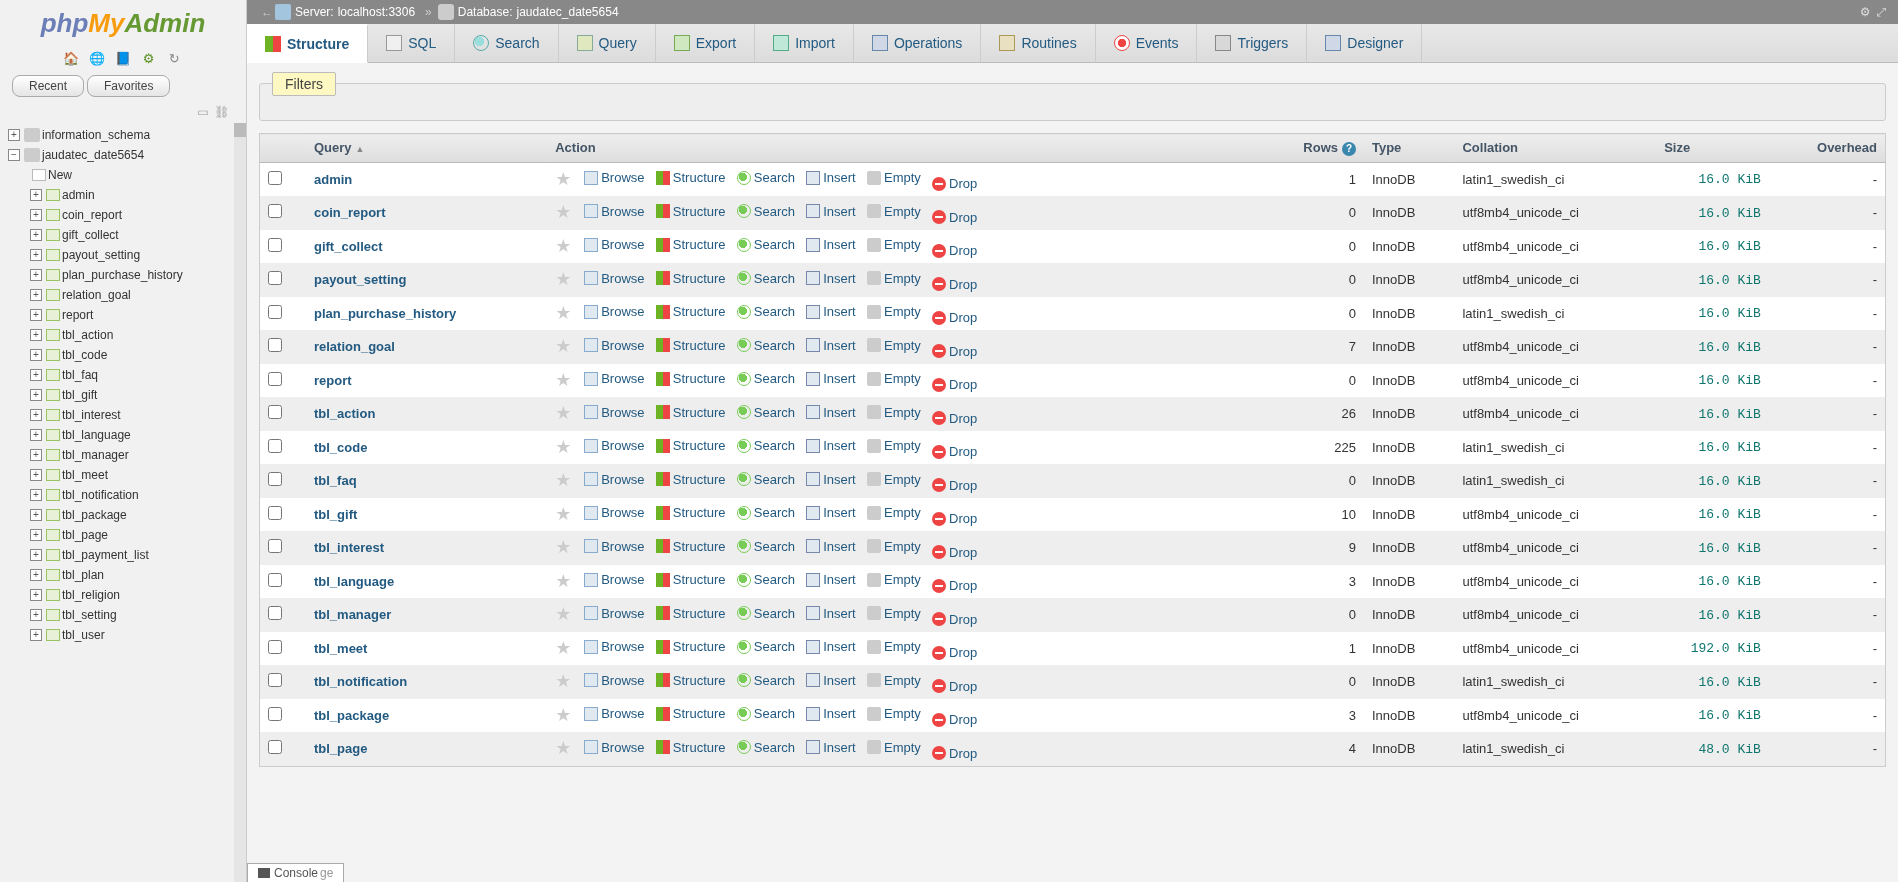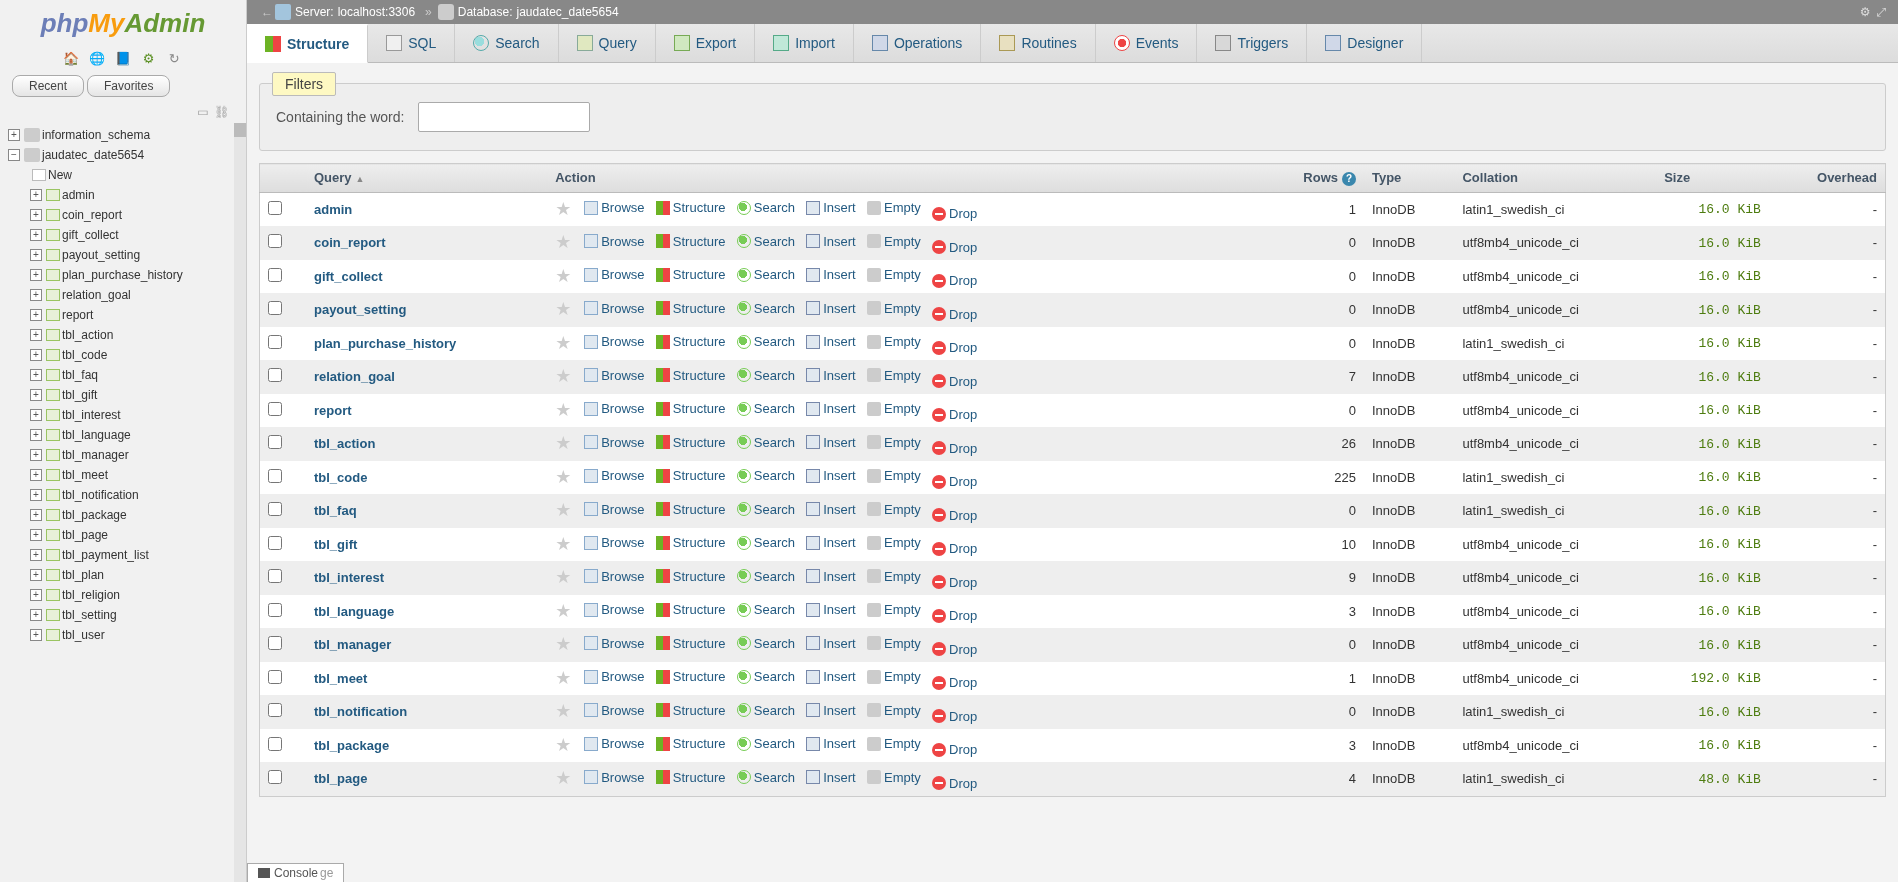--- a/index.html
+++ b/index.html
@@ -78,21 +78,21 @@
 .action-link { color: #235a81; text-decoration: none; margin: 0 2px; display: inline-flex; align-items: center; gap: 3px; cursor: pointer; }
 .a-ic { width: 14px; height: 14px; display: inline-block; flex-shrink: 0; }
 .a-browse { background: #e0e8f0; border: 1px solid #8ac; }
 .a-struct { background: linear-gradient(90deg,#6db324 50%,#e44 50%); }
 .a-search { background: radial-gradient(circle at 40% 40%, #7c5 40%, transparent 40%); border: 1px solid #7c5; border-radius: 50%; }
 .a-insert { background: #e0e8f0; border: 1px solid #78a; }
 .a-empty { background: #ccc; border-radius: 2px; }
 .a-drop { width: 14px; height: 14px; background: #e44; border-radius: 50%; display: inline-flex; align-items: center; justify-content: center; }
 .a-drop::after { content: ""; width: 8px; height: 2px; background: #fff; }
 .num { text-align: right; }
-.size-mono { font-family: "Courier New", monospace; color: #4d7c0f; }
+.size-mono { font-family: "Courier New", monospace; color: #0f766e; }
 .check { width: 14px; height: 14px; }
 .help-ic { width: 14px; height: 14px; background: #3a87ad; color: #fff; border-radius: 50%; display: inline-flex; align-items: center; justify-content: center; font-size: 10px; margin-left: 4px; }
 .console { position: fixed; bottom: 0; left: 247px; background: #fff; border: 1px solid #aaa; border-bottom: none; padding: 2px 10px; font-size: 12px; color: #555; cursor: pointer; display: flex; align-items: center; gap: 4px; }
 .console-ic { width: 12px; height: 10px; background: #555; display: inline-block; }
 </style>
 </head>
 <body>
 
 <div class="container">
   <div class="sidebar">
@@ -311,24 +311,20 @@
         </div>
         <div class="tab">
           <span class="tab-ic designer"></span>
           <span>Designer</span>
         </div>
       </div>
 
     <div class="content">
       <div class="filters-box">
         <div class="filters-label">Filters</div>
-        <div class="filter-row">
-          <label>Containing the word:</label>
-          <input type="text" style="">
-        </div>
       </div>
 
       <table class="data">
         <thead>
           <tr>
             <th style="width:28px;"></th>
             <th class="sort" style="width:158px;"><span>Query</span><span class="sort-arrow">▲</span></th>
             <th style="width:470px;">Action</th>
             <th style="width:66px;text-align:right;"><span>Rows</span><span class="help-ic">?</span></th>
             <th style="width:56px;margin-left:36px;">Type</th>

